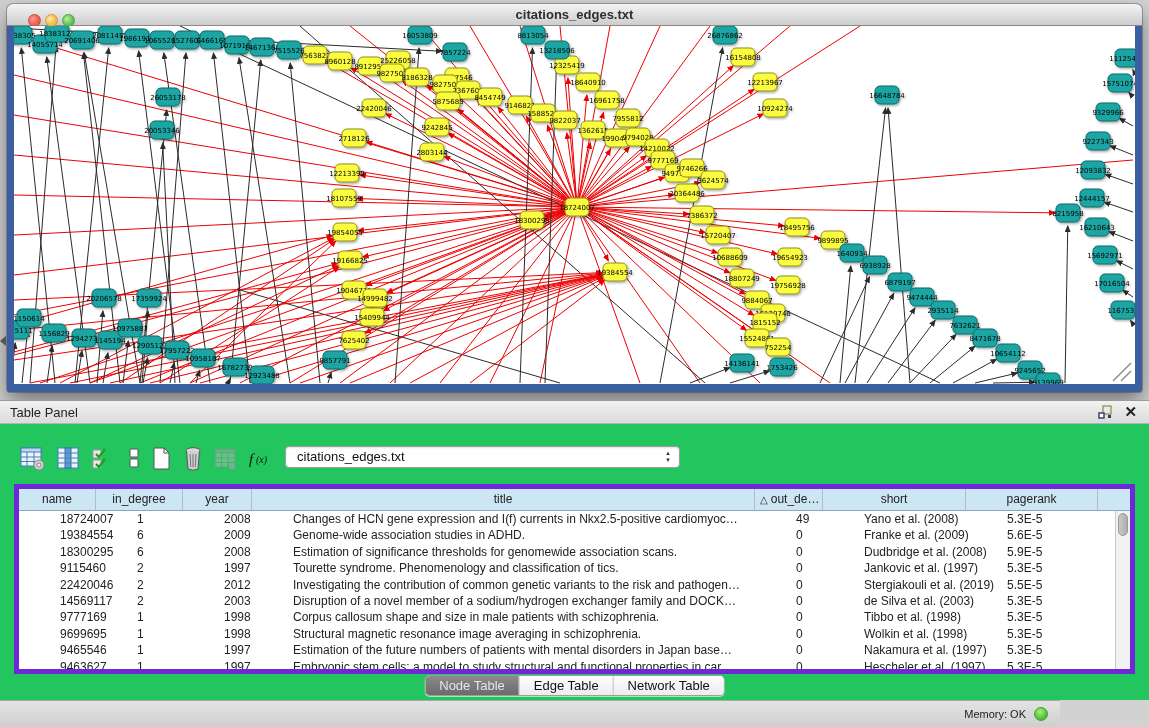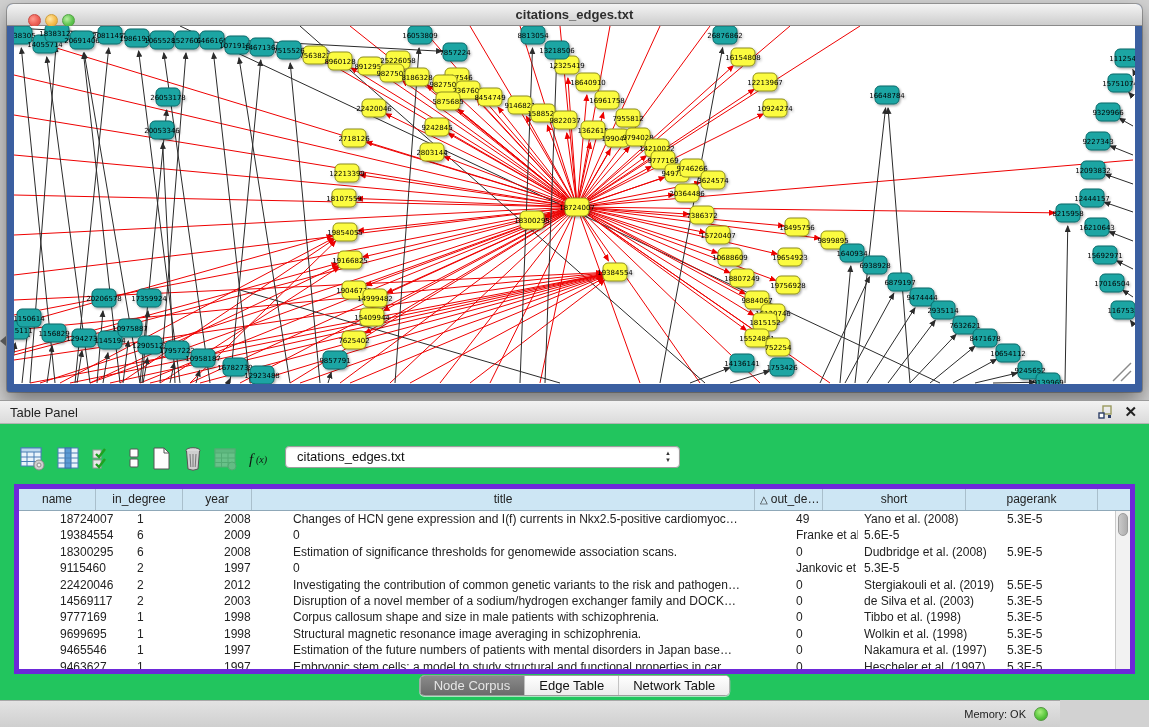--- a/index.html
+++ b/index.html
@@ -848,37 +848,39 @@
           <div class="td">2008</div>
           <div class="td">Changes of HCN gene expression and I(f) currents in Nkx2.5-positive cardiomyoc…</div>
           <div class="td">49</div>
           <div class="td">Yano et al. (2008)</div>
           <div class="td">5.3E-5</div>
         </div>
         <div class="tr">
           <div class="td">19384554</div>
           <div class="td">6</div>
           <div class="td">2009</div>
+          <div class="td">Genome-wide association studies in ADHD.</div>
           <div class="td">0</div>
           <div class="td">Franke et al. (2009)</div>
           <div class="td">5.6E-5</div>
         </div>
         <div class="tr">
           <div class="td">18300295</div>
           <div class="td">6</div>
           <div class="td">2008</div>
           <div class="td">Estimation of significance thresholds for genomewide association scans.</div>
           <div class="td">0</div>
           <div class="td">Dudbridge et al. (2008)</div>
           <div class="td">5.9E-5</div>
         </div>
         <div class="tr">
           <div class="td">9115460</div>
           <div class="td">2</div>
           <div class="td">1997</div>
+          <div class="td">Tourette syndrome. Phenomenology and classification of tics.</div>
           <div class="td">0</div>
           <div class="td">Jankovic et al. (1997)</div>
           <div class="td">5.3E-5</div>
         </div>
         <div class="tr">
           <div class="td">22420046</div>
           <div class="td">2</div>
           <div class="td">2012</div>
           <div class="td">Investigating the contribution of common genetic variants to the risk and pathogen…</div>
           <div class="td">0</div>
@@ -930,21 +932,21 @@
           <div class="td">Hescheler et al. (1997)</div>
           <div class="td">5.3E-5</div>
         </div>
       </div>
     <div id="vscroll">
       <div class="thumb"></div>
     </div>
   </div>
 
   <div id="tabs">
-      <div class="tab selected">Node Corpus</div>
+      <div class="tab selected">Node Table</div>
       <div class="tab">Edge Table</div>
       <div class="tab">Network Table</div>
     </div>
 </div>
 
 <div id="status-bar">
   <span id="memory-status">Memory: OK</span>
   <span id="memory-indicator"></span>
 </div>
 

